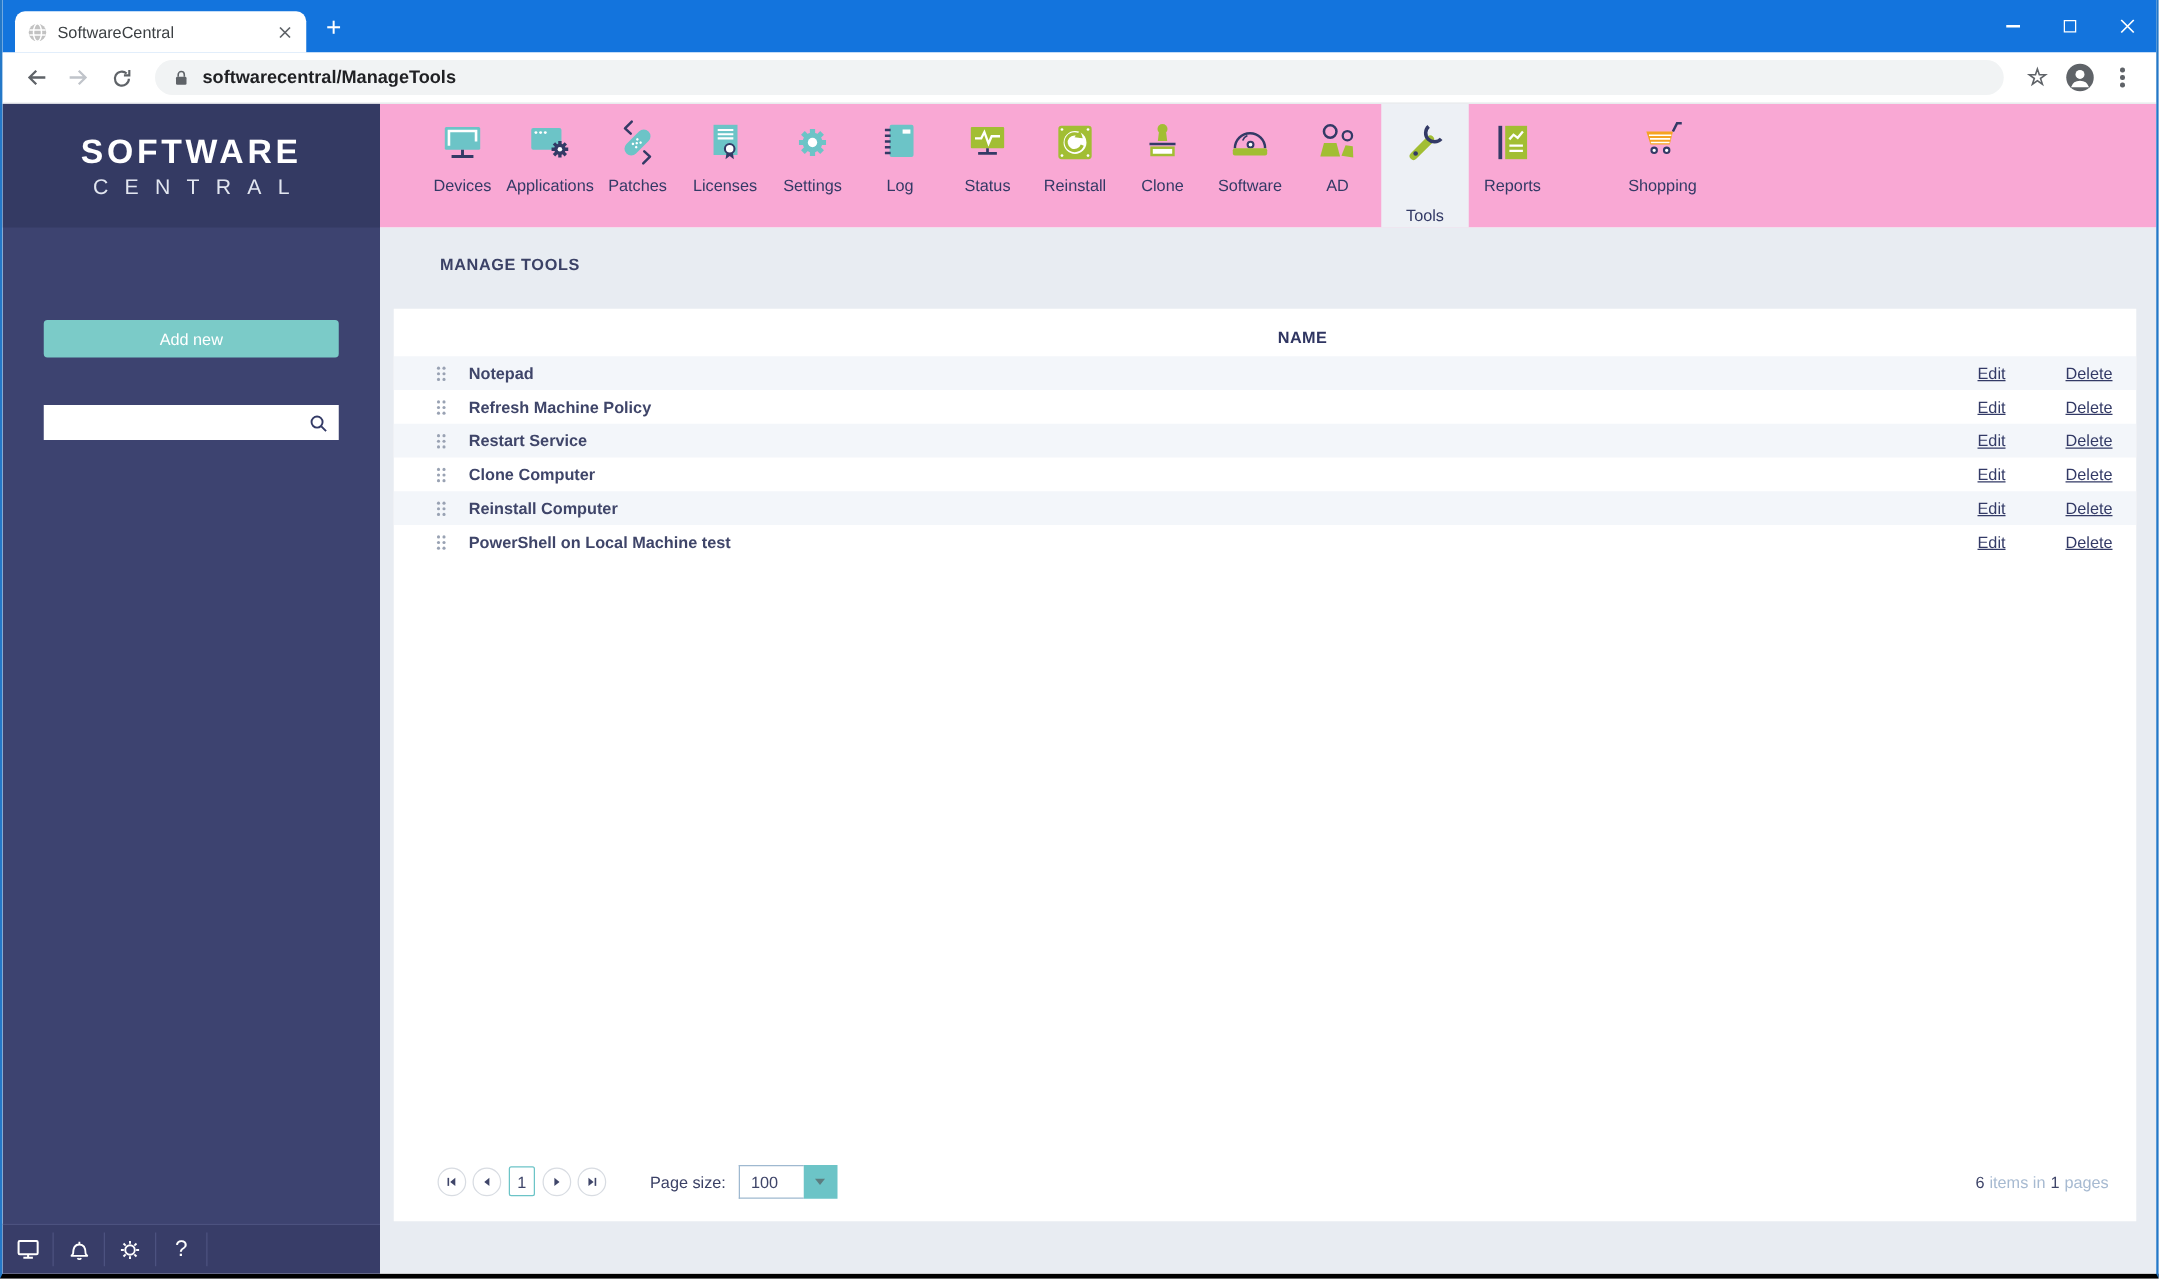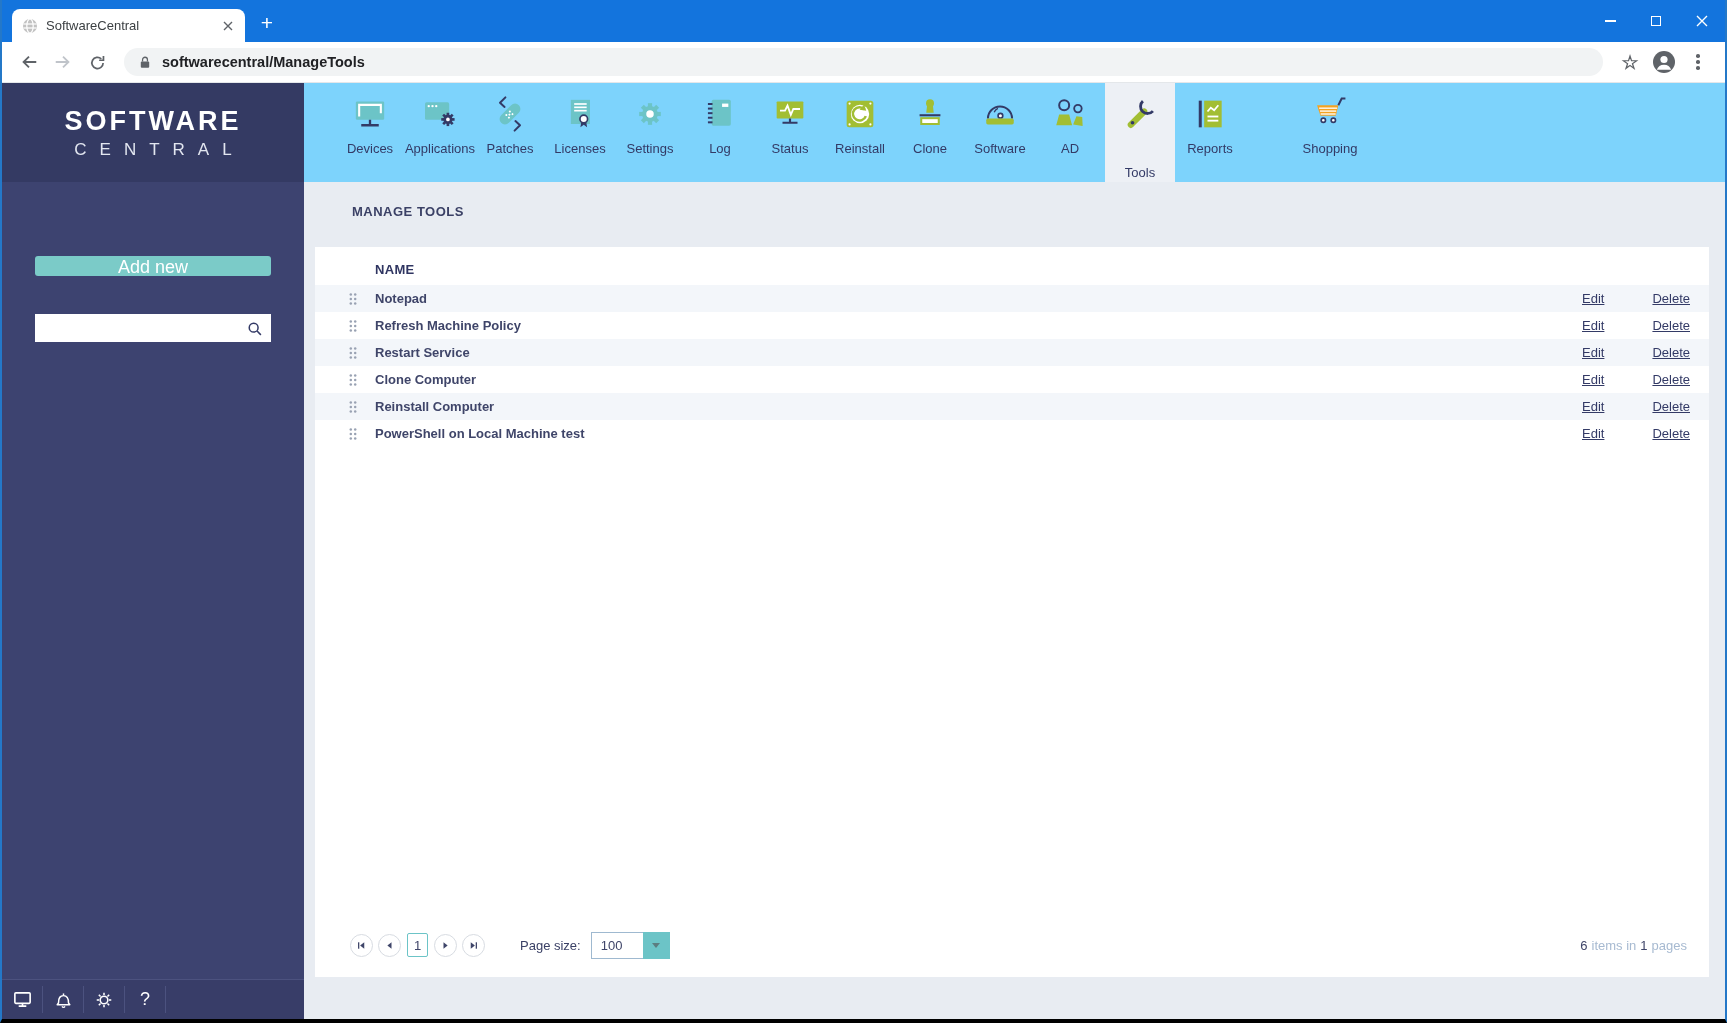--- a/index.html
+++ b/index.html
@@ -28,41 +28,41 @@
   .url-text{font-size:14.5px;color:#202124;margin-left:10px;}
   .star{font-size:19px;color:#5f6368;line-height:1;}
   .menu-dots{display:flex;flex-direction:column;gap:2.5px;}
   .menu-dots i{width:3.5px;height:3.5px;border-radius:50%;background:#5f6368;display:block;}
   
   .app{flex:1;display:flex;overflow:hidden;}
   .sidebar{width:302px;background:#3d4370;display:flex;flex-direction:column;flex:none;}
   .logo{height:99px;background:#343a63;display:flex;flex-direction:column;align-items:center;justify-content:center;flex:none;}
   .logo1{font-size:27px;font-weight:700;color:#fff;letter-spacing:3px;}
   .logo2{font-size:17px;color:#e2e6f0;letter-spacing:13px;margin-top:3px;margin-left:13px;}
-  .add-new{margin:74px 33px 0;height:20px;background:#7bcbc8;border:none;border-radius:3px;
-    color:#fff;font-size:18px;cursor:pointer;flex:none;}
+  .add-new{margin:74px 33px 0;height:30px;background:#7bcbc8;border:none;border-radius:3px;
+    color:#fff;font-size:13px;cursor:pointer;flex:none;}
   .searchbox{margin:38px 33px 0;height:28px;background:#fff;display:flex;align-items:center;padding:0 8px;flex:none;}
   .searchbox input{flex:1;border:none;outline:none;font-size:13px;color:#333;background:transparent;min-width:0;}
   .sidebar-spacer{flex:1;}
   .sidebar-footer{height:40px;background:#383d68;border-top:1px solid #4c527f;display:flex;align-items:center;flex:none;}
   .sf-btn{width:41px;height:27px;display:flex;align-items:center;justify-content:center;border-right:1px solid #4c527f;cursor:pointer;}
   .sf-q{color:#fff;font-size:18px;font-weight:400;}
   
   .main{flex:1;display:flex;flex-direction:column;overflow:hidden;}
-  .topnav{height:99px;background:#7dd3fc;display:flex;padding-left:31px;flex:none;}
+  .topnav{height:99px;background:#f9a8d4;display:flex;padding-left:31px;flex:none;}
   .nav-item{width:70px;display:flex;flex-direction:column;align-items:center;padding-top:11px;cursor:pointer;}
   .nav-item.active{background:#edf0f5;gap:24px;}
   .nav-item.gap-before{margin-left:50px;}
   .nav-icon{width:40px;height:40px;flex:none;}
   .nav-label{font-size:13px;color:#333a66;margin-top:7px;white-space:nowrap;}
   .content{flex:1;background:#e8ecf2;display:flex;flex-direction:column;padding:0 16px 0 11px;overflow:hidden;}
   .page-title{margin:22px 0 0 37px;font-size:13px;font-weight:700;letter-spacing:.5px;color:#3b4166;}
   .card{flex:1;margin-top:28px;margin-bottom:42px;background:#fff;display:flex;flex-direction:column;overflow:hidden;}
   .thead{height:38px;display:flex;align-items:flex-end;padding:0 0 8px 60px;font-weight:700;font-size:13px;
-    color:#2f3561;letter-spacing:.3px;flex:none;}
+    color:#2f3561;letter-spacing:.3px;flex:none;justify-content:center;}
   .rows{flex:none;}
   .trow{height:27px;display:flex;align-items:center;padding:0 19px 0 33px;font-size:13px;color:#3f4569;}
   .trow:nth-child(odd){background:#f3f6fa;}
   .drag{width:27px;display:flex;align-items:center;cursor:grab;}
   .tname{flex:1;font-weight:bold;}
   .alink{color:#333a66;text-decoration:underline;margin-left:48px;cursor:pointer;font-size:13px;}
   .card-spacer{flex:1;}
   .pager-row{height:56px;display:flex;align-items:center;padding:0 22px 8px 35px;flex:none;}
   .pcirc{width:23px;height:23px;border-radius:50%;border:1px solid #d8dce2;background:#fff;
     display:flex;align-items:center;justify-content:center;margin-right:5px;cursor:pointer;padding:0;}

